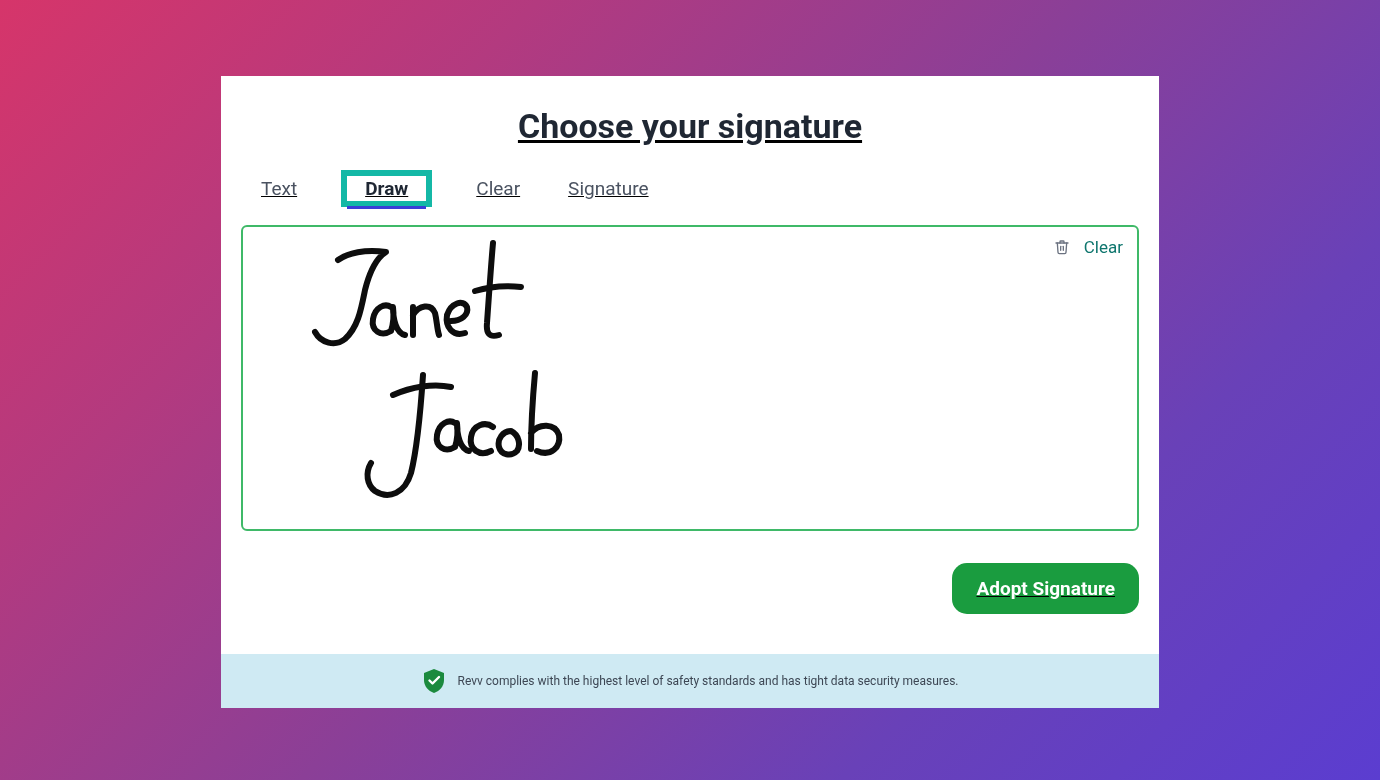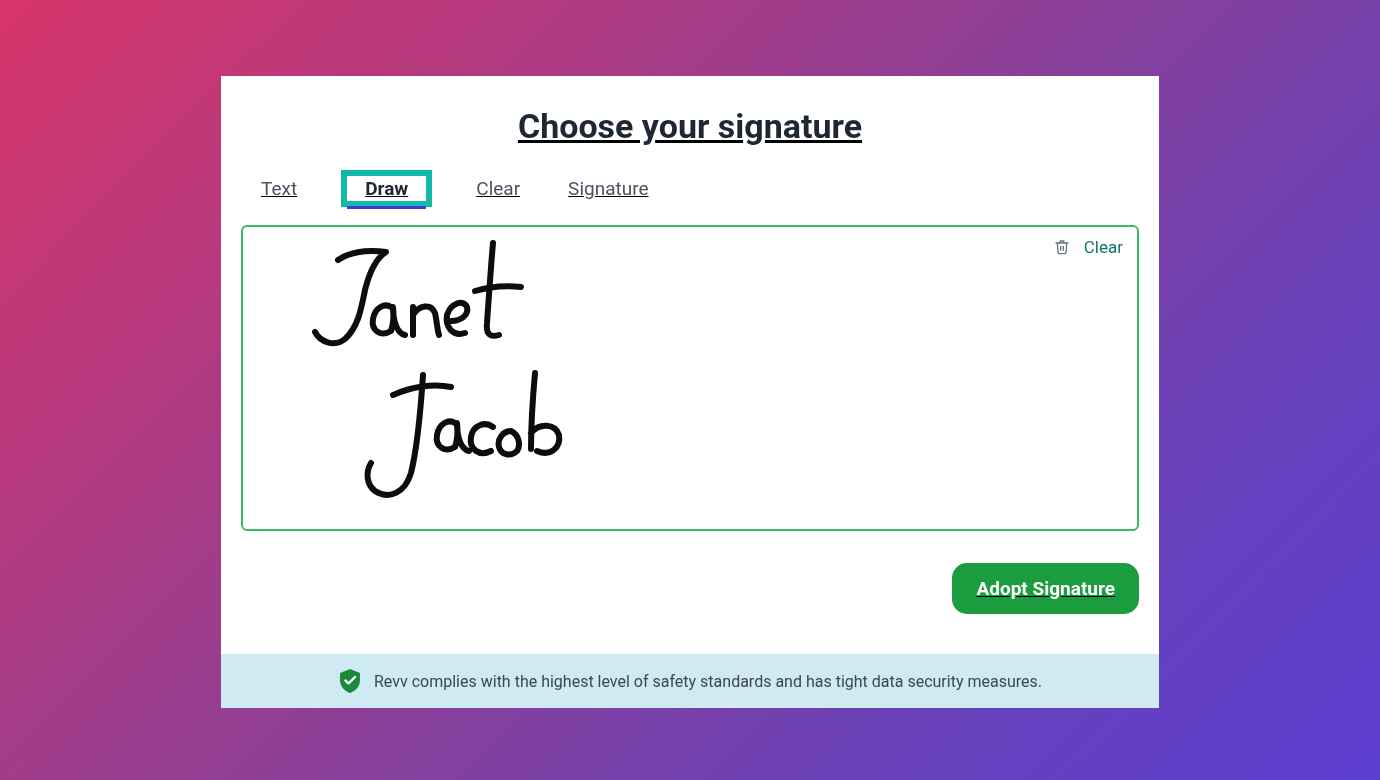--- a/index.html
+++ b/index.html
@@ -113,21 +113,21 @@
     align-items: center;
     justify-content: center;
     gap: 12px;
   }
   .shield-icon {
     width: 24px;
     height: 26px;
   }
   .footer-text {
     color: #3d4754;
-    font-size: 16px;
+    font-size: 12px;
   }
 </style>
 </head>
 <body>
 
 <div class="modal">
   <div class="modal-content">
     <h1 class="title">Choose your signature</h1>
 
     <div class="tabs">

